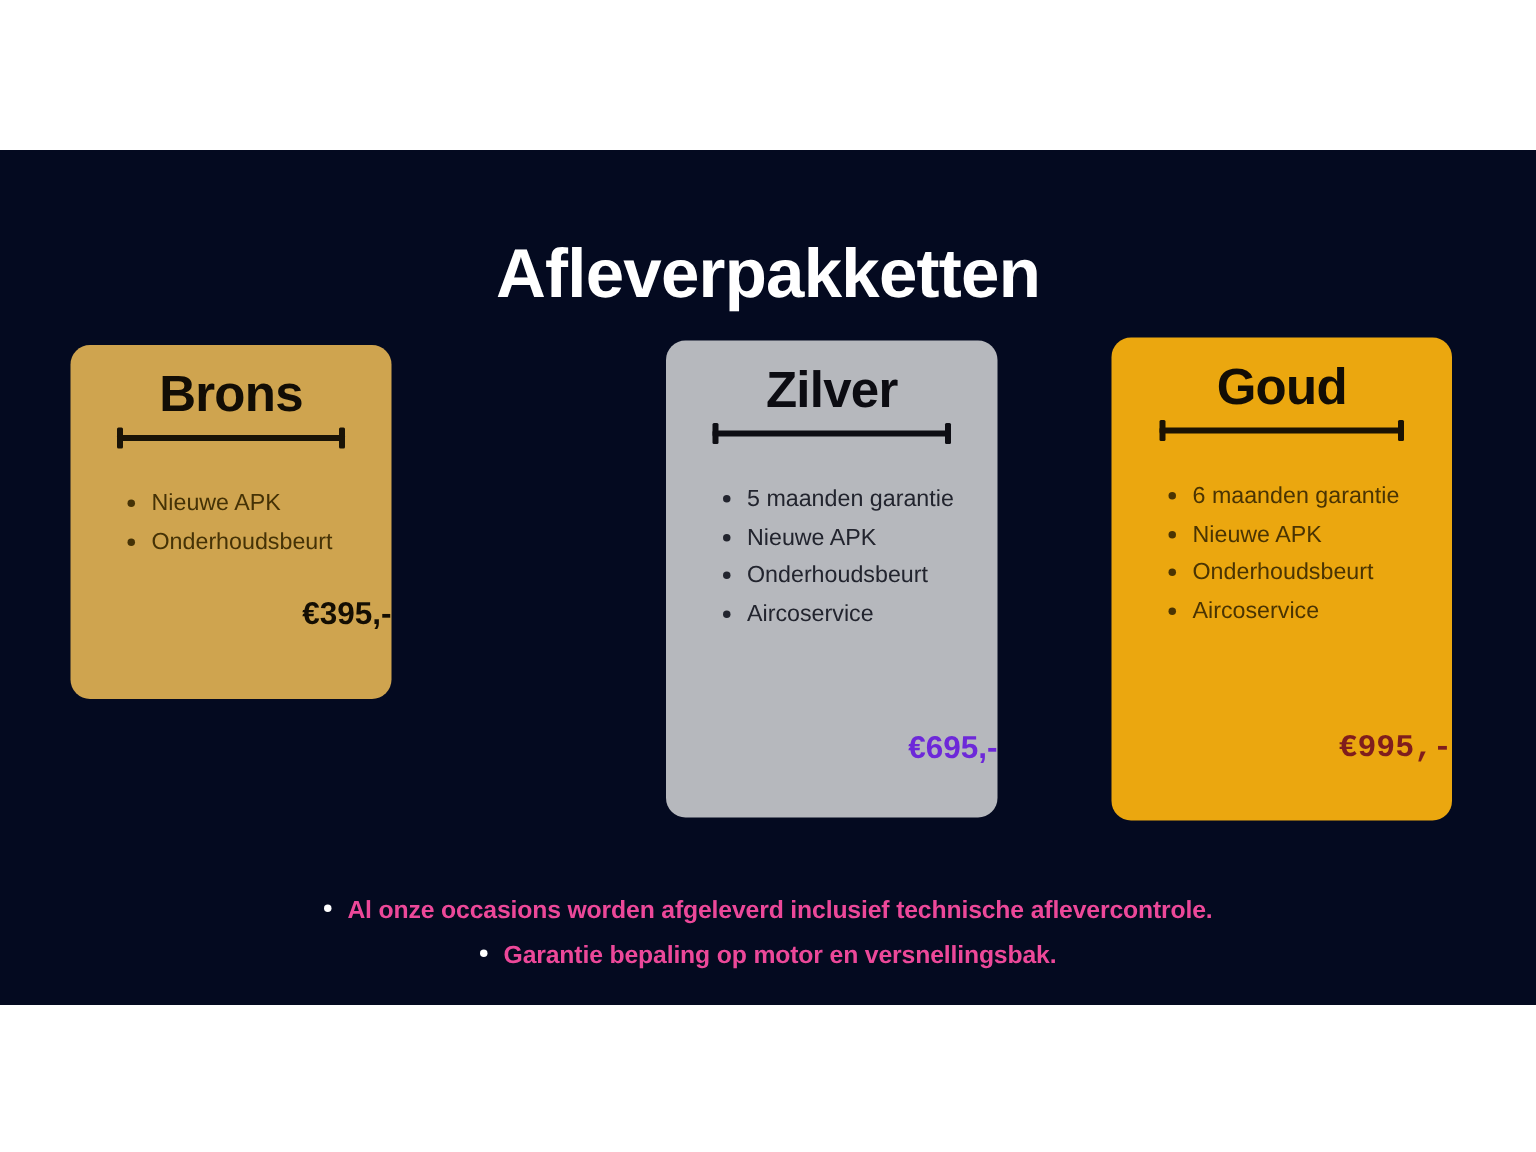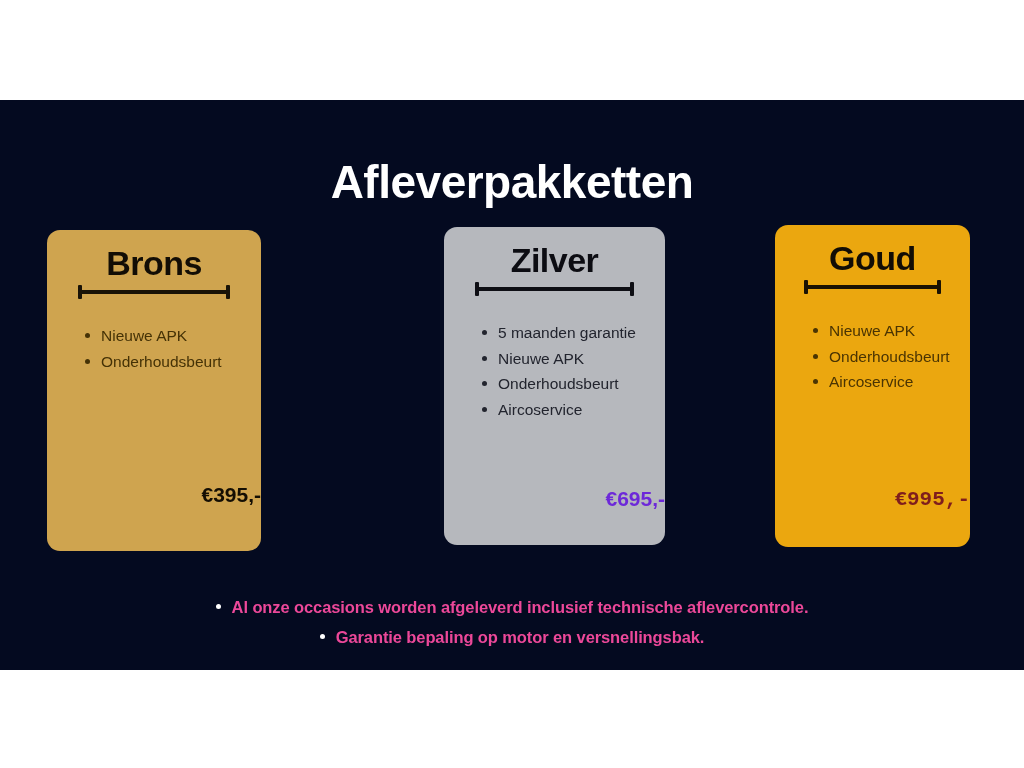--- a/index.html
+++ b/index.html
@@ -60,38 +60,38 @@
     border-radius: 13px;
     box-sizing: border-box;
     padding: 14px 16px 0 16px;
     overflow: hidden;
   }
 
   .card-bronze {
     left: 47px;
     top: 230px;
     width: 214px;
-    height: 321px;
+    height: 236px;
     background: #cfa44f;
     padding-left: 16px;
   }
 
   .card-silver {
     left: 402px;
     top: 227px;
     width: 221px;
     height: 318px;
     background: #b6b8bd;
     margin-left: 42px;
   }
 
   .card-gold {
-    left: 775px;
+    left: 741px;
     top: 225px;
-    width: 195px;
+    width: 227px;
     height: 322px;
     background: #eba70f;
   }
 
   .card-title {
     text-align: center;
     font-size: 34px;
     font-weight: bold;
     line-height: 1.12;
     letter-spacing: -0.5px;
@@ -254,20 +254,21 @@
     <div class="card card-gold" style="background: rgb(235, 167, 15);">
       <div class="card-title">Goud</div>
 
       <div class="divider">
         <span class="cap left"></span>
         <span class="bar"></span>
         <span class="cap right"></span>
       </div>
 
       <ul class="features">
+        <li>6 maanden garantie</li>
         <li>Nieuwe APK</li>
         <li>Onderhoudsbeurt</li>
         <li>Aircoservice</li>
       </ul>
 
       <div class="price">€995,-</div>
     </div>
 
   </div>
 

